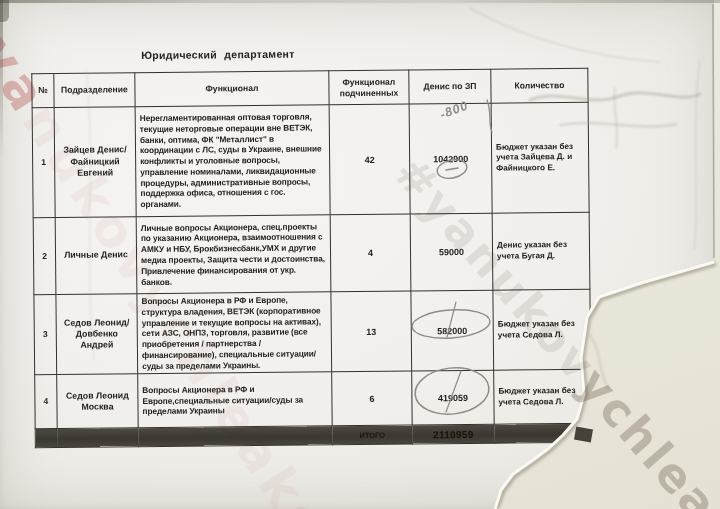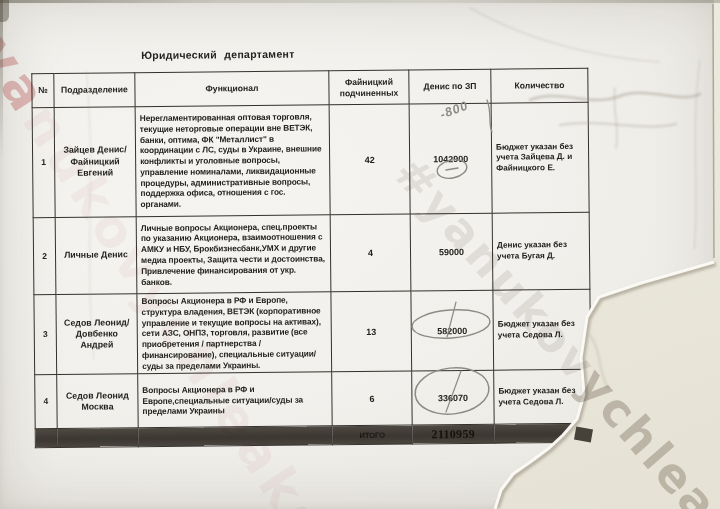--- a/index.html
+++ b/index.html
@@ -28,21 +28,21 @@
   table.sched th{font-size:8.6px;font-weight:700;padding:2px 1px;text-align:center;line-height:1.25;}
   .h-head{height:34px}.h-r1{height:110px}.h-r2{height:77px}.h-r3{height:77px}.h-r4{height:54px}.h-tot{height:19px}
   td.numcell{font-size:8.5px;font-weight:700;text-align:center;vertical-align:bottom;padding:0 0 1px 0;}
   td.division{font-size:8.8px;font-weight:700;text-align:center;line-height:1.3;padding:1px 2px;}
   td.func{font-size:8.3px;font-weight:700;text-align:left;line-height:1.3;padding:2px 4px;letter-spacing:-.1px;}
   td.count{font-size:9px;font-weight:700;text-align:center;}
   td.budget{font-size:9px;font-weight:700;text-align:center;}
   td.comment{font-size:8.2px;font-weight:700;text-align:left;line-height:1.3;padding:2px 4px;}
   td.band{background:linear-gradient(180deg,#4d4840,#3b3731 55%,#4b463e);}
   td.band.tlabel{font-size:7.5px;font-weight:700;color:#1b1812;text-align:center;}
-  td.band.tvalue{font-size:12px;font-weight:700;color:#161309;text-align:center;letter-spacing:.3px;font-family:Liberation Serif, serif;}
+  td.band.tvalue{font-size:10px;font-weight:700;color:#161309;text-align:center;letter-spacing:.3px;}
 
   
   .pencil-note{position:absolute;left:441px;top:104px;font-size:12.5px;font-style:italic;
     font-weight:700;color:#8f8c86;transform:rotate(-20deg);letter-spacing:1px;}
 
   
   .wm{position:absolute;white-space:nowrap;font-family:"DejaVu Sans",sans-serif;font-weight:700;
       pointer-events:none;mix-blend-mode:multiply;transform-origin:0 0;}
   .wm-corner{left:-10px;top:-16px;transform:rotate(57deg);font-size:52px;letter-spacing:6px;}
   .wm-corner .strong{color:rgba(203,99,99,.40);}
@@ -79,21 +79,21 @@
             <col style="width:194px">
           <col style="width:80px">
             <col style="width:82px">
             <col style="width:97px">
         </colgroup>
         <tbody>
             <tr class="h-head">
           <th>№</th>
           <th>Подразделение</th>
           <th>Функционал</th>
-          <th>Файницкий подчиненных</th>
+          <th>Функционал подчиненных</th>
           <th>Денис по ЗП</th>
           <th>Количество</th>
         </tr>
         <tr class="h-r1">
           <td class="numcell">1</td>
           <td class="division">Зайцев Денис/Файницкий Евгений</td>
           <td class="func">Нерегламентированная оптовая торговля, текущие неторговые операции вне ВЕТЭК, банки, оптима, ФК "Металлист"  в координации с ЛС, суды в Украине, внешние конфликты и уголовные вопросы, управление номиналами, ликвидационные процедуры, административные вопросы, поддержка офиса, отношения с гос. органами.</td>
           <td class="count">42</td>
           <td class="budget">1042900</td>
           <td class="comment">Бюджет указан без учета Зайцева Д. и Файницкого Е.</td>
@@ -112,21 +112,21 @@
           <td class="func">Вопросы Акционера в РФ и Европе, структура владения, ВЕТЭК  (корпоративное управление и текущие вопросы на активах), сети АЗС, ОНПЗ, торговля, развитие (все приобретения / партнерства / финансирование), специальные ситуации/суды за пределами Украины.</td>
           <td class="count">13</td>
           <td class="budget">582000</td>
           <td class="comment">Бюджет указан без учета Седова Л.</td>
         </tr>
         <tr class="h-r4">
           <td class="numcell">4</td>
           <td class="division">Седов Леонид Москва</td>
           <td class="func">Вопросы Акционера в РФ и Европе,специальные ситуации/суды за пределами Украины</td>
           <td class="count">6</td>
-          <td class="budget">336070</td>
+          <td class="budget">419059</td>
           <td class="comment">Бюджет указан без учета Седова Л.</td>
         </tr>
         <tr class="h-tot">
           <td class="band"></td>
           <td class="band"></td>
           <td class="band"></td>
           <td class="band tlabel">ИТОГО</td>
           <td class="band tvalue">2110959</td>
           <td class="band"></td>
         </tr>

